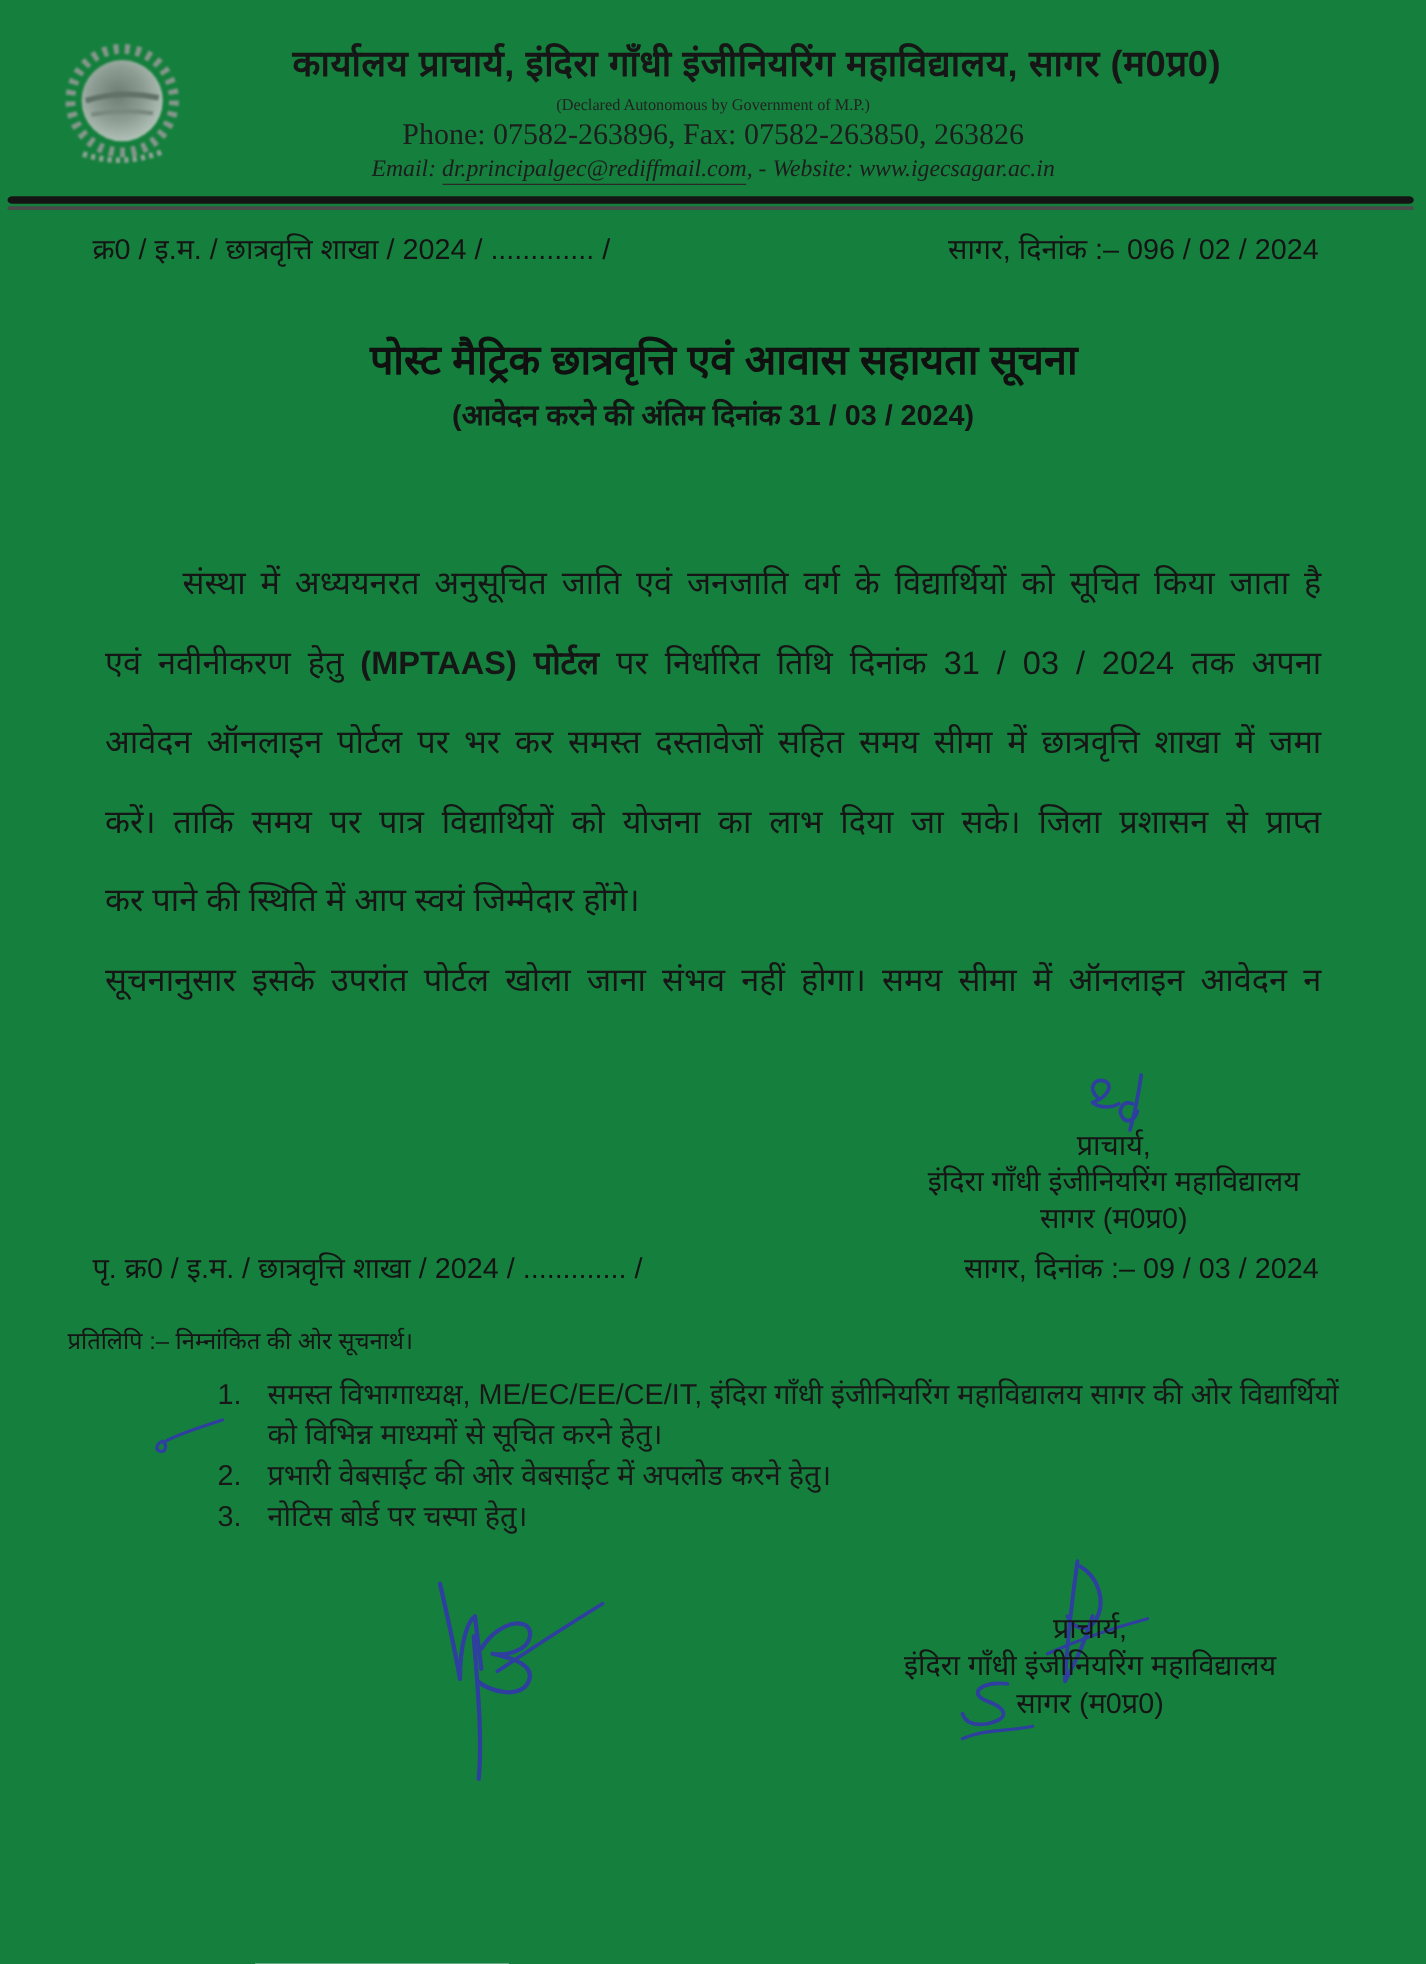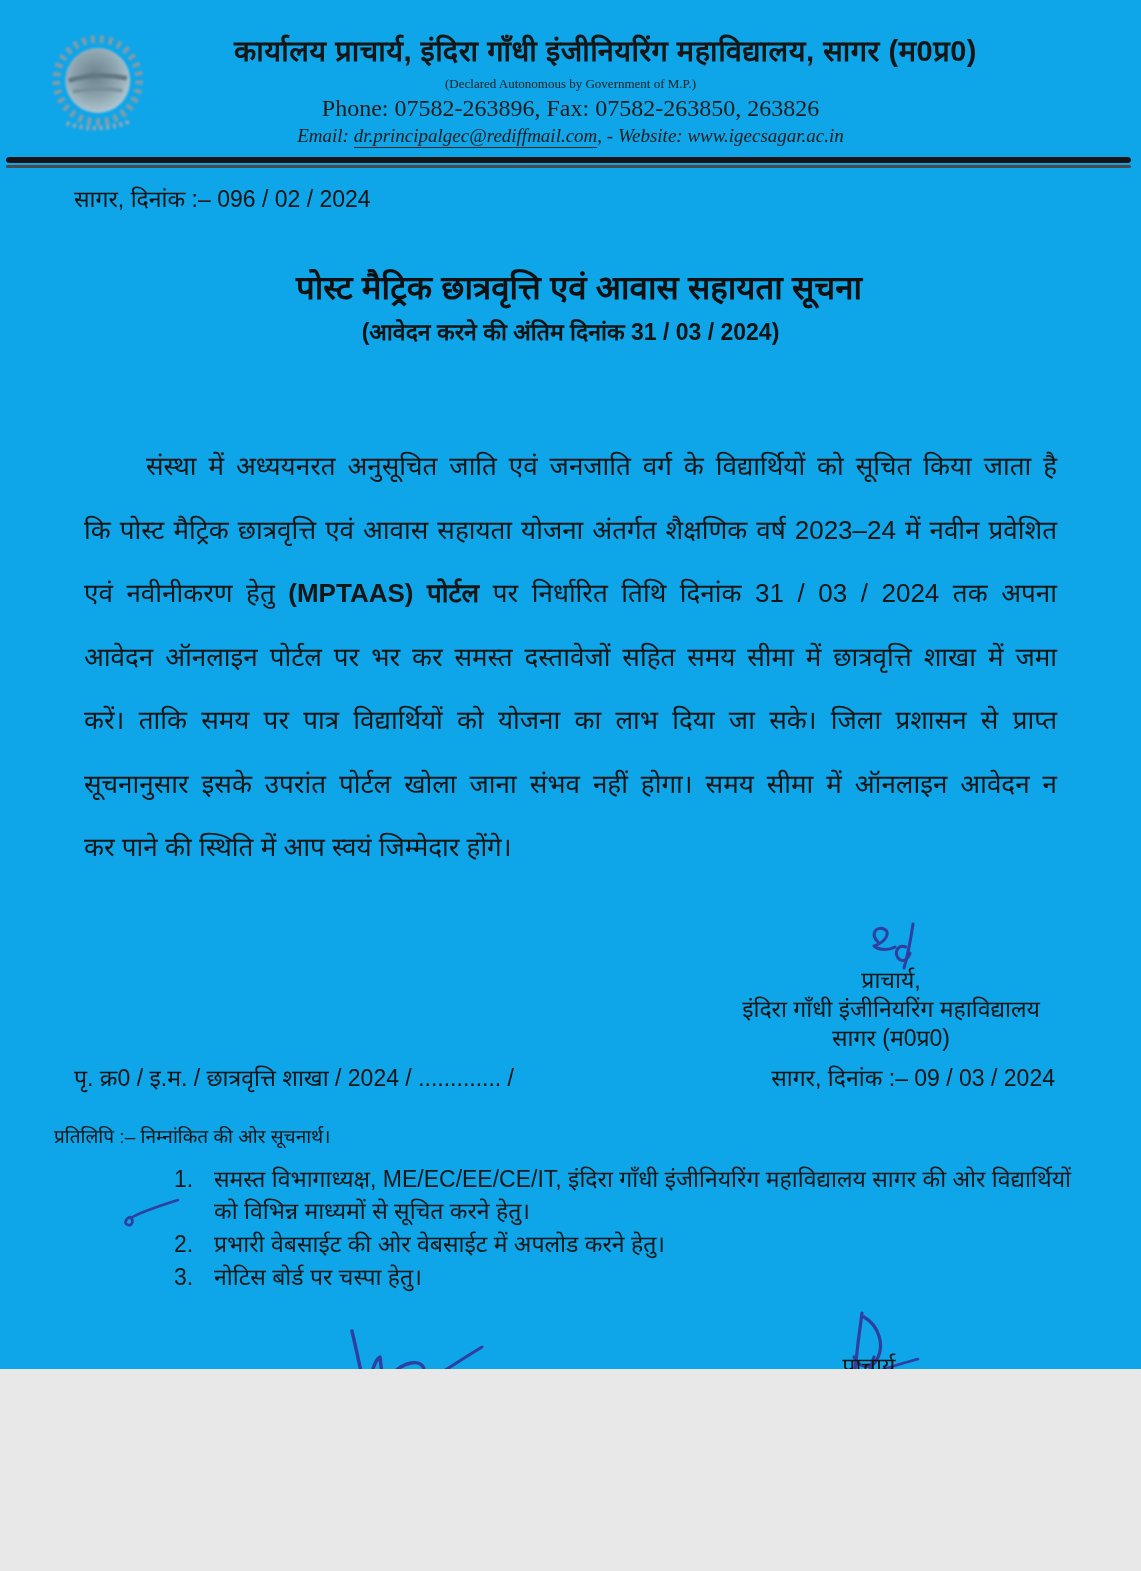--- a/index.html
+++ b/index.html
@@ -1,20 +1,20 @@
 <!DOCTYPE html>
 <html><head>
 <meta charset="utf-8">
 <style>
   html,body{margin:0;padding:0;background:#e8e8e8;}
   .page{
     position:relative;
-    width:1141px;height:1369px;
+    width:1141px;height:1571px;
     margin:0 auto;
-    background:#0ea5e9;
+    background:#15803d;
     color:#1b1b1b;
     font-family:"Liberation Serif","DejaVu Serif",serif;
     overflow:hidden;
   }
   
   .hdr{position:relative;padding-top:30px;text-align:center;}
   .emblem{position:absolute;left:44px;top:26px;width:112px;height:118px;filter:blur(1px);opacity:.85;}
   .org-name{
     font-family:"Liberation Sans","DejaVu Sans",sans-serif;
     font-size:29px;font-weight:bold;color:#161616;letter-spacing:.5px;
@@ -103,36 +103,36 @@
       <span>Website:</span>
       <span>www.igecsagar.ac.in</span>
     </div>
     <div class="rule-wrap">
       <div class="rule-thick"></div>
       <div class="rule-thin"></div>
     </div>
   </div>
 
   <div class="refrow">
+    <span>क्र0 / इ.म. / छात्रवृत्ति शाखा / 2024 / ............. /</span>
     <span>सागर, दिनांक :– 096 / 02 / 2024</span>
   </div>
 
   <div class="title-blk">
     <div class="n-title">पोस्ट मैट्रिक छात्रवृत्ति एवं आवास सहायता सूचना</div>
     <div class="n-sub">(आवेदन करने की अंतिम दिनांक 31 / 03 / 2024)</div>
   </div>
 
   <div class="para">
     <div class="bline first">संस्था में अध्ययनरत अनुसूचित जाति एवं जनजाति वर्ग के विद्यार्थियों को सूचित किया जाता है</div>
-    <div class="bline">कि पोस्ट मैट्रिक छात्रवृत्ति एवं आवास सहायता योजना अंतर्गत शैक्षणिक वर्ष 2023–24 में नवीन प्रवेशित</div>
     <div class="bline"><span>एवं नवीनीकरण हेतु</span> <span class="b">(MPTAAS) पोर्टल</span> <span>पर निर्धारित तिथि दिनांक 31 / 03 / 2024 तक अपना</span></div>
     <div class="bline">आवेदन ऑनलाइन पोर्टल पर भर कर समस्त दस्तावेजों सहित समय सीमा में छात्रवृत्ति शाखा में जमा</div>
     <div class="bline">करें। ताकि समय पर पात्र विद्यार्थियों को योजना का लाभ दिया जा सके। जिला प्रशासन से प्राप्त</div>
+    <div class="bline last">कर पाने की स्थिति में आप स्वयं जिम्मेदार होंगे।</div>
     <div class="bline">सूचनानुसार इसके उपरांत पोर्टल खोला जाना संभव नहीं होगा। समय सीमा में ऑनलाइन आवेदन न</div>
-    <div class="bline last">कर पाने की स्थिति में आप स्वयं जिम्मेदार होंगे।</div>
   </div>
 
   <div class="sig-mid">
     <svg class="sd-svg" width="62" height="52" viewBox="0 0 62 52">
       <path class="ink" stroke-width="3" d="M18,22 C10,14 16,6 24,9 C31,12 26,22 14,26 C20,31 30,30 35,27"></path>
       <path class="ink" stroke-width="3" d="M46,27 C38,24 34,32 38,38 C42,43 48,40 50,33"></path>
       <path class="ink" stroke-width="3" d="M53,4 C51,18 48,34 44,48"></path>
     </svg>
     <div>प्राचार्य,</div>
     <div>इंदिरा गाँधी इंजीनियरिंग महाविद्यालय</div>

